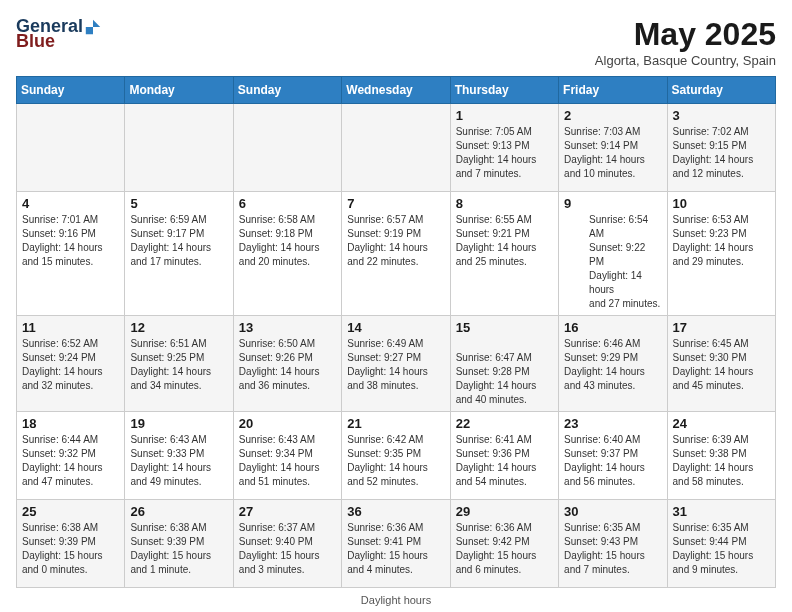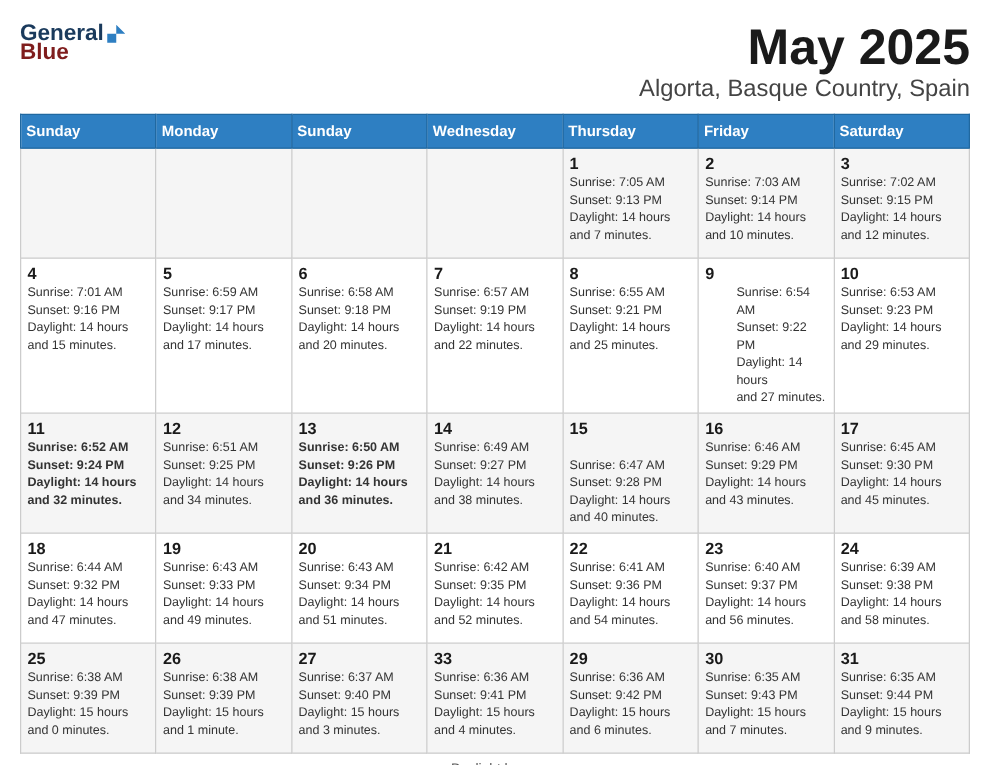--- a/index.html
+++ b/index.html
@@ -32,26 +32,26 @@
       color: #7f1d1d;
     }
     .logo-icon {
       width: 18px;
       height: 18px;
     }
     .title-block {
       text-align: right;
     }
     .month-title {
-      font-size: 40px;
+      font-size: 32px;
       font-weight: bold;
       color: #1a1a1a;
     }
     .subtitle {
-      font-size: 19px;
+      font-size: 13px;
       color: #444;
     }
     table {
       width: 100%;
       border-collapse: collapse;
       border: 1px solid #ccc;
       padding-left: 25px;
     }
     thead tr th {
       background-color: #2e7fc2;
@@ -208,35 +208,35 @@
           <span class="day-number">10</span>
           <div class="day-info" style="white-space: pre-line;">Sunrise: 6:53 AM
 Sunset: 9:23 PM
 Daylight: 14 hours
 and 29 minutes.</div>
         </td>
       </tr>
       <tr>
         <td>
           <span class="day-number">11</span>
-          <div class="day-info" style="white-space: pre-line; font-weight: bold;">Sunrise: 6:52 AM
+          <div class="day-info" style="white-space: pre-line;">Sunrise: 6:52 AM
 Sunset: 9:24 PM
 Daylight: 14 hours
 and 32 minutes.</div>
         </td>
         <td>
           <span class="day-number">12</span>
           <div class="day-info" style="white-space: pre-line;">Sunrise: 6:51 AM
 Sunset: 9:25 PM
 Daylight: 14 hours
 and 34 minutes.</div>
         </td>
         <td>
           <span class="day-number">13</span>
-          <div class="day-info" style="white-space: pre-line; font-weight: bold;">Sunrise: 6:50 AM
+          <div class="day-info" style="white-space: pre-line;">Sunrise: 6:50 AM
 Sunset: 9:26 PM
 Daylight: 14 hours
 and 36 minutes.</div>
         </td>
         <td>
           <span class="day-number">14</span>
           <div class="day-info" style="white-space: pre-line;">Sunrise: 6:49 AM
 Sunset: 9:27 PM
 Daylight: 14 hours
 and 38 minutes.</div>
@@ -330,21 +330,21 @@
 and 1 minute.</div>
         </td>
         <td>
           <span class="day-number">27</span>
           <div class="day-info" style="white-space: pre-line;">Sunrise: 6:37 AM
 Sunset: 9:40 PM
 Daylight: 15 hours
 and 3 minutes.</div>
         </td>
         <td>
-          <span class="day-number">33</span>
+          <span class="day-number">36</span>
           <div class="day-info" style="white-space: pre-line;">Sunrise: 6:36 AM
 Sunset: 9:41 PM
 Daylight: 15 hours
 and 4 minutes.</div>
         </td>
         <td>
           <span class="day-number">29</span>
           <div class="day-info" style="white-space: pre-line;">Sunrise: 6:36 AM
 Sunset: 9:42 PM
 Daylight: 15 hours

